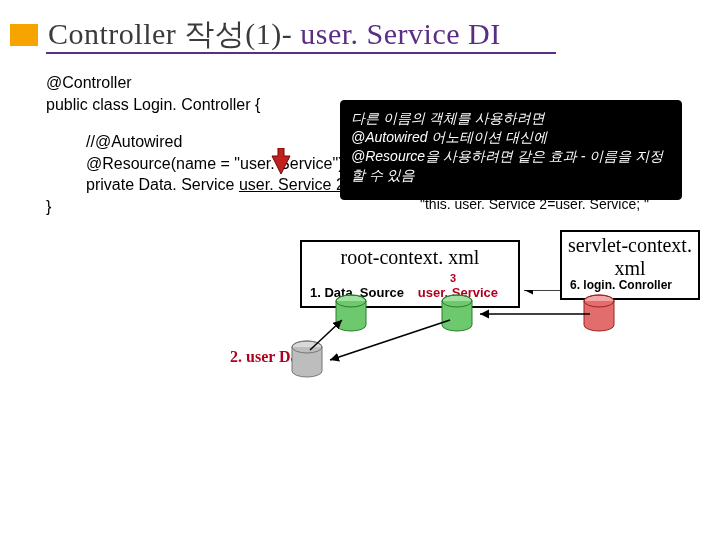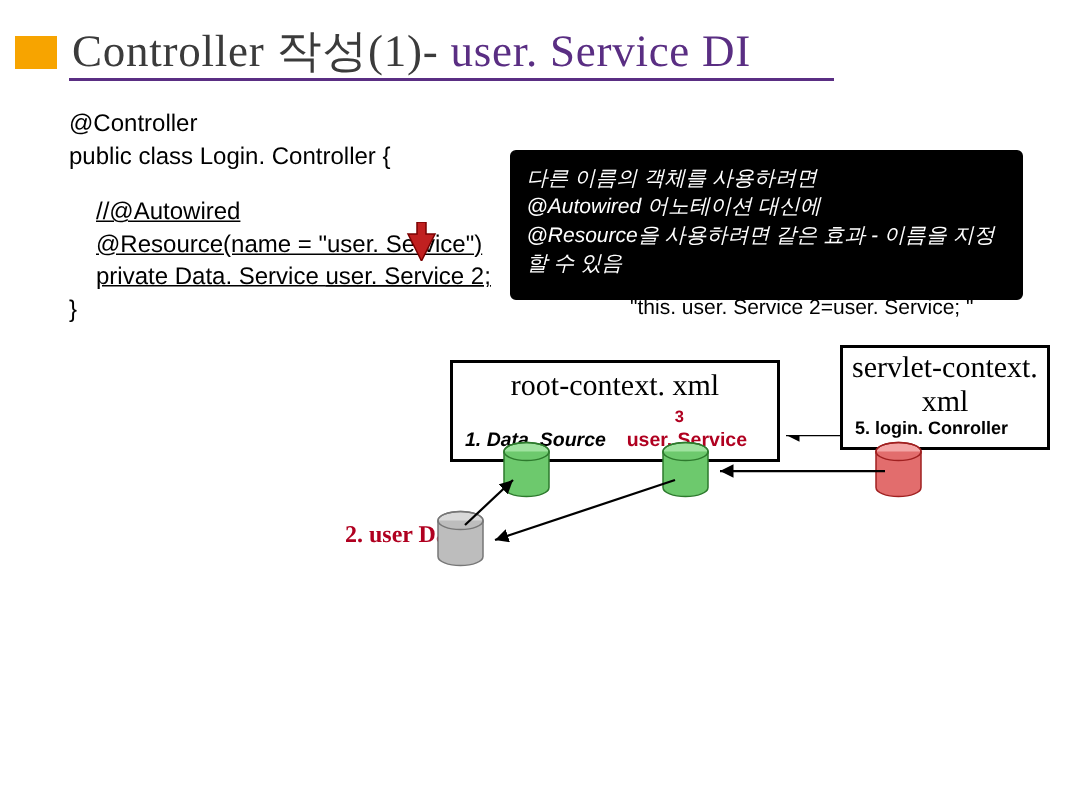--- a/index.html
+++ b/index.html
@@ -21,21 +21,21 @@
     .slide-title .sub { color: #5A2E83; font-family: Georgia, serif; text-align: center; }
     .title-underline {
       position: absolute; left: 46px; top: 52px;
       width: 510px; height: 2px; background: #5A2E83;
     }
     .code-area {
       position: absolute; left: 46px; top: 72px; width: 420px;
       font-family: Arial, sans-serif; font-size: 16px; color: #000;
       line-height: 1.35;
     }
-    .code-indent { margin-left: 18px; text-decoration: underline; }
+    .code-indent { margin-left: 40px; }
     .call-arrow {
       position: absolute; left: 270px; top: 148px;
       width: 22px; height: 26px;
     }
     .call-arrow svg { display:block; }
     .underline { text-decoration: underline; }
     .tooltip-box {
       position: absolute; left: 340px; top: 100px;
       width: 342px; height: 100px;
       background: #000; color: #fff;
@@ -48,21 +48,21 @@
       position: absolute; left: 420px; top: 196px;
       color: #000; font-size: 14px;
     }
     .box {
       position: absolute; border: 2px solid #000;
       background: #fff; text-align: center;
     }
     .box-title { font-family: "Times New Roman", Batang, serif; font-size: 20px; }
     .servlet-box { left: 560px; top: 230px; width: 140px; height: 70px; padding-top:2px; }
     .root-box   { left: 300px; top: 240px; width: 220px; height: 68px; padding-top:4px; }
-    .root-box .sub1 { font-size: 13px; font-weight: bold; position:absolute; left:8px; bottom:6px;font-style:italic; }
+    .root-box .sub1 { font-size: 13px; font-weight: bold; position:absolute; left:8px; bottom:6px; }
     .root-box .sub2 { font-size: 13px; font-weight: bold; color:#b00020; position:absolute; right:20px; bottom:6px; }
     .root-box .num3 { font-size: 11px; font-weight: bold; color:#b00020; position:absolute; right:62px; bottom:22px;}
     .servlet-box .sub { font-size: 12px; font-weight: bold; position:absolute; left:8px; bottom:6px;}
     .dao-label {
       position: absolute; left: 230px; top: 348px;
       font-family: "Times New Roman", Batang, serif;
       font-size: 16px; font-weight: bold; color:#b00020;
     }
     .can {
       position: absolute; width: 34px; height: 40px;
@@ -111,21 +111,21 @@
 
 <div class="box root-box">
   <div class="box-title">root-context. xml</div>
   <div class="num3">3</div>
   <div class="sub1">1. Data. Source</div>
   <div class="sub2">user. Service</div>
 </div>
 
 <div class="box servlet-box">
   <div class="box-title">servlet-context. xml</div>
-  <div class="sub">5. login. Conroller</div>
+  <div class="sub">6. login. Conroller</div>
 </div>
 
 <div class="dao-label">2. user Dao</div>
 
 <div class="can green">
   <svg width="34" height="40" viewBox="0 0 34 40">
     <ellipse cx="17" cy="7" rx="15" ry="6" fill="#9fe29f" stroke="#2d7a2d"></ellipse>
     <path d="M2 7 v24 a15 6 0 0 0 30 0 V7" fill="#6dc96d" stroke="#2d7a2d"></path>
     <ellipse cx="17" cy="7" rx="15" ry="6" fill="none" stroke="#2d7a2d"></ellipse>
   </svg>

